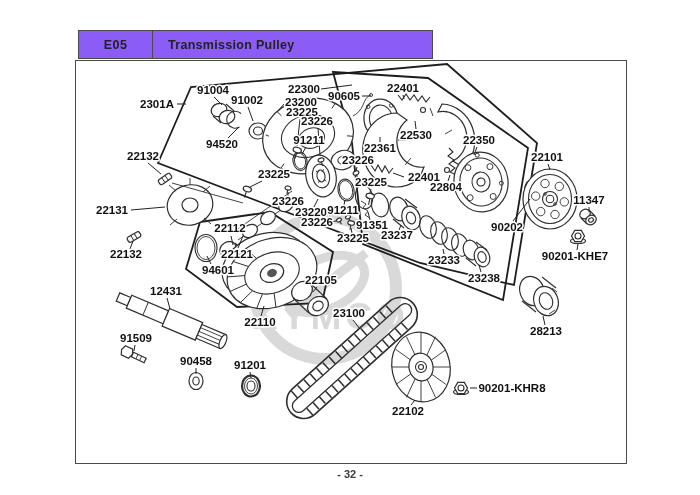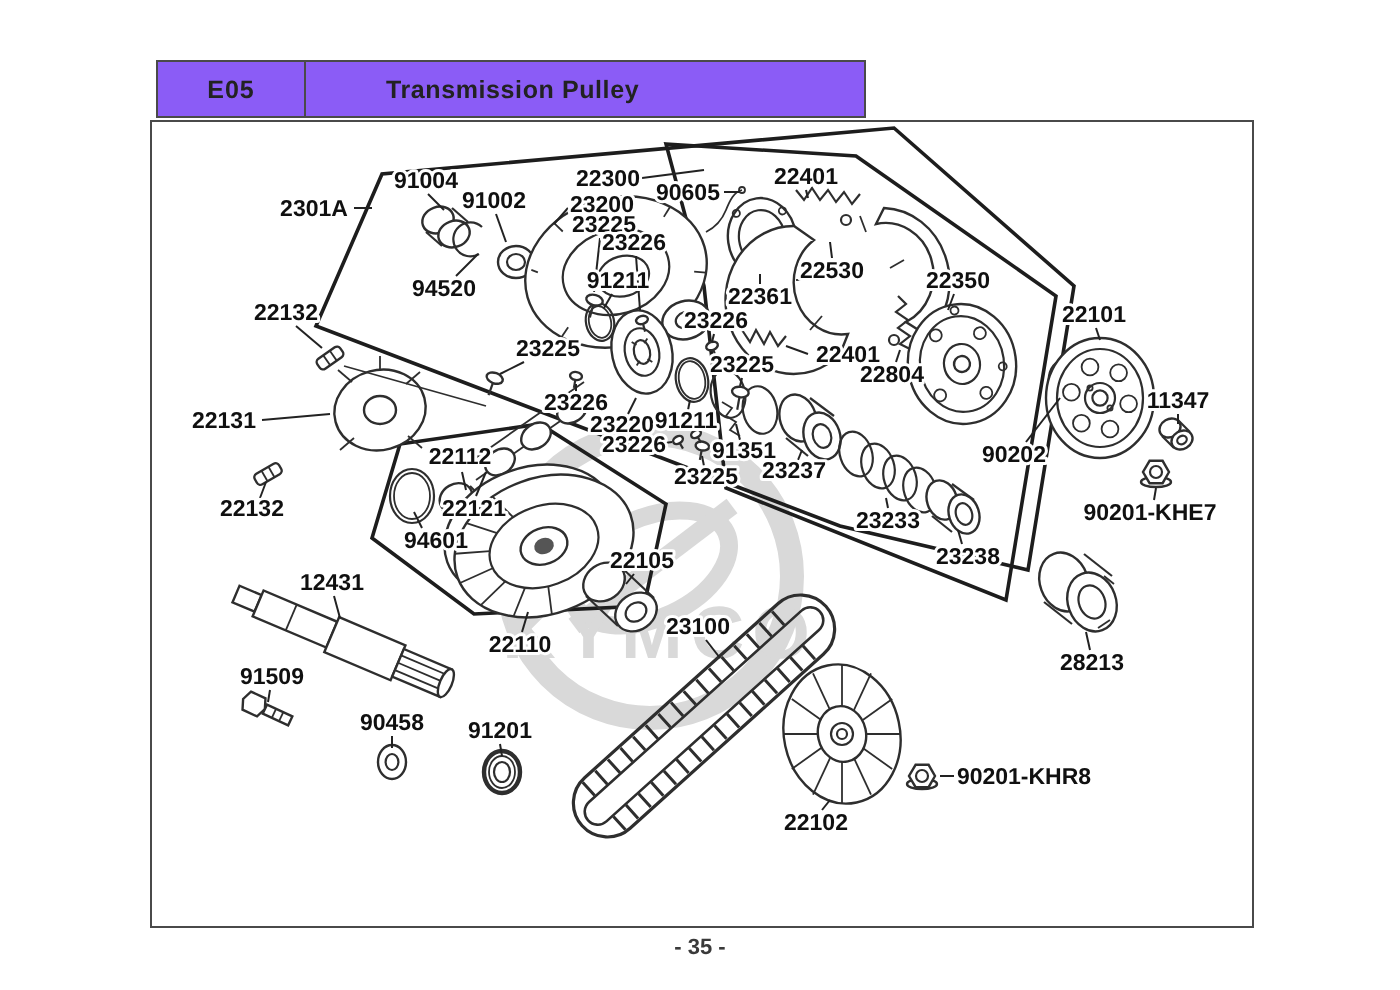--- a/index.html
+++ b/index.html
@@ -2,21 +2,21 @@
 <html><head>
 <meta charset="utf-8">
 <style>
   html,body{margin:0;padding:0;background:#fff;}
   .page{position:relative;width:700px;height:495px;background:#fff;overflow:hidden;
         font-family:"Liberation Sans",sans-serif;}
   .hdr-box{position:absolute;border:1px solid #4a4a4a;background:#8b5cf6;box-sizing:border-box;}
   #hdr-code{left:78px;top:30px;width:75px;height:29px;display:flex;align-items:center;justify-content:center;
             font-weight:bold;font-size:12.5px;color:#222;letter-spacing:.5px;}
   #hdr-title{left:152px;top:30px;width:281px;height:29px;display:flex;align-items:center;
-             padding-left:40px;font-weight:bold;font-size:12.5px;color:#222;letter-spacing:.3px;}
+             padding-left:15px;font-weight:bold;font-size:12.5px;color:#222;letter-spacing:.3px;}
   #main-frame{position:absolute;left:75px;top:60px;width:552px;height:404px;
               border:1px solid #4a4a4a;box-sizing:border-box;background:#fff;}
   #footer{position:absolute;left:0;top:468px;width:700px;text-align:center;
           font-weight:bold;font-size:11px;color:#3a3a3a;}
   #diagram{position:absolute;left:0;top:0;width:700px;height:495px;}
   .panel{fill:none;stroke:#1d1d1d;stroke-width:1.8;stroke-linejoin:miter;}
   .part{stroke:#2e2e2e;stroke-width:1.2;fill:#fff;}
   .thin{stroke:#2e2e2e;stroke-width:1.1;fill:none;}
   .hair{stroke:#2e2e2e;stroke-width:.9;fill:none;}
   .dark{stroke:#2e2e2e;stroke-width:2.2;fill:none;}
@@ -460,14 +460,14 @@
         <text x="372" y="229" class="plabel">91351</text>
         <line x1="399" y1="230" x2="401" y2="225" class="leader"></line>
         <text x="397" y="239" class="plabel">23237</text>
         <line x1="444" y1="254" x2="443" y2="249" class="leader"></line>
         <text x="444" y="264" class="plabel">23233</text>
         <line x1="481" y1="272" x2="479" y2="265" class="leader"></line>
         <text x="484" y="282" class="plabel">23238</text>
       </g>
   </svg>
 
-  <div id="footer">- 35 -</div>
+  <div id="footer">- 32 -</div>
 </div>
 
 </body></html>

